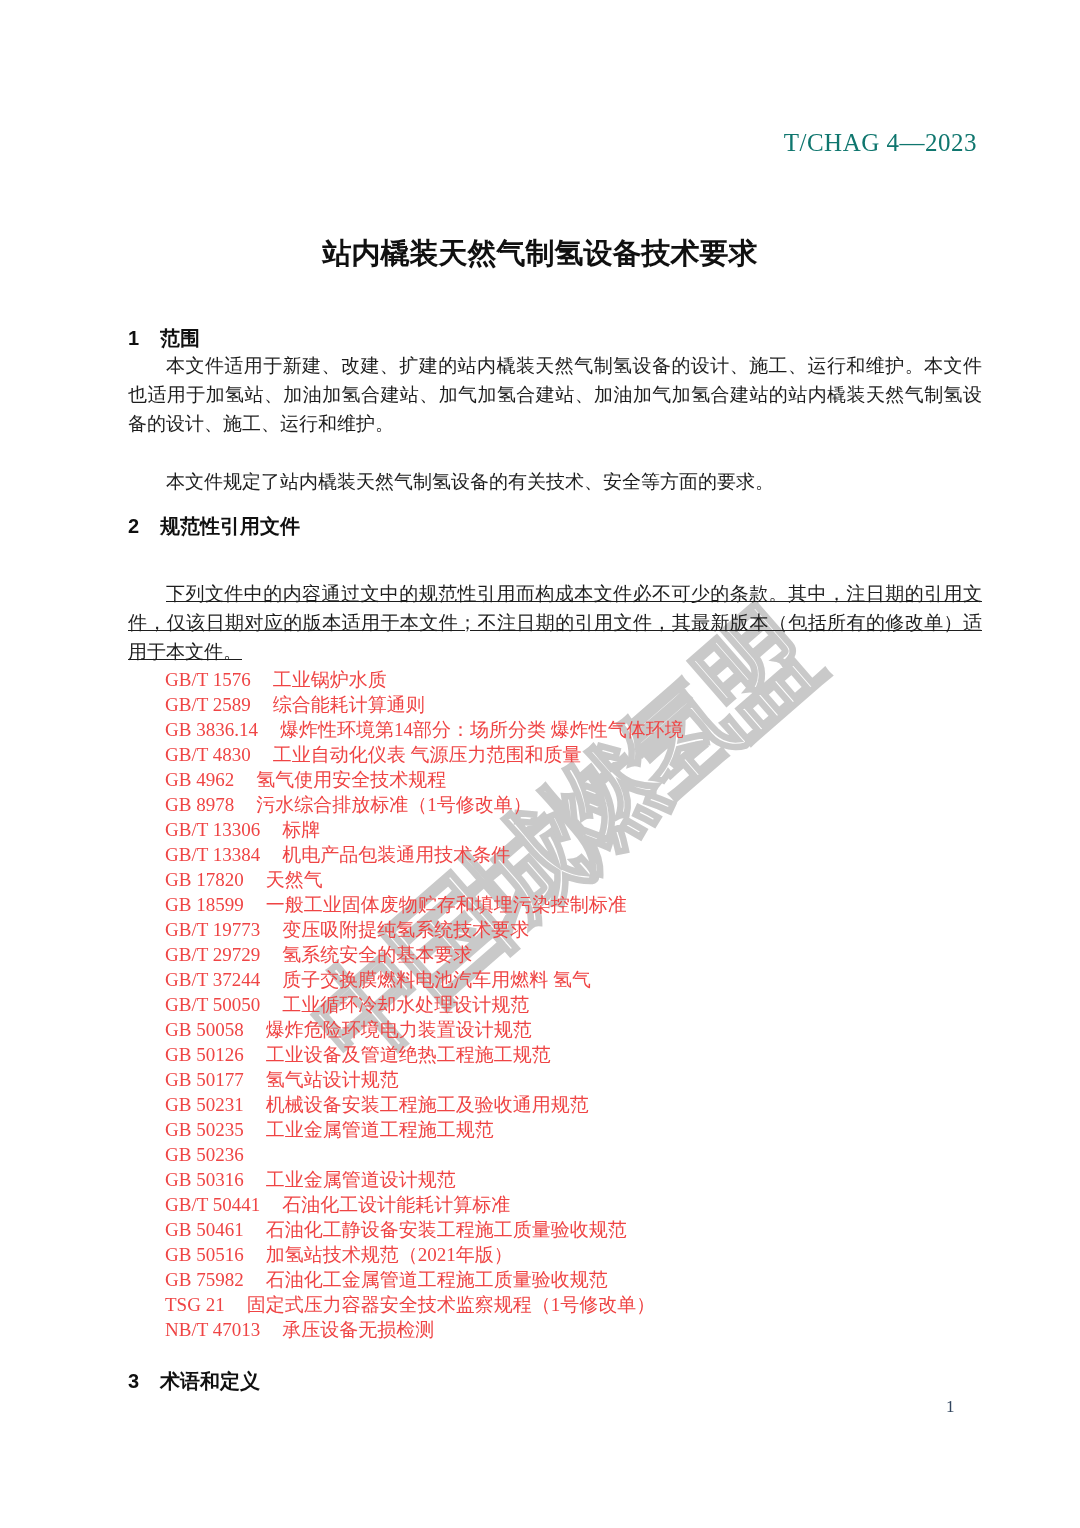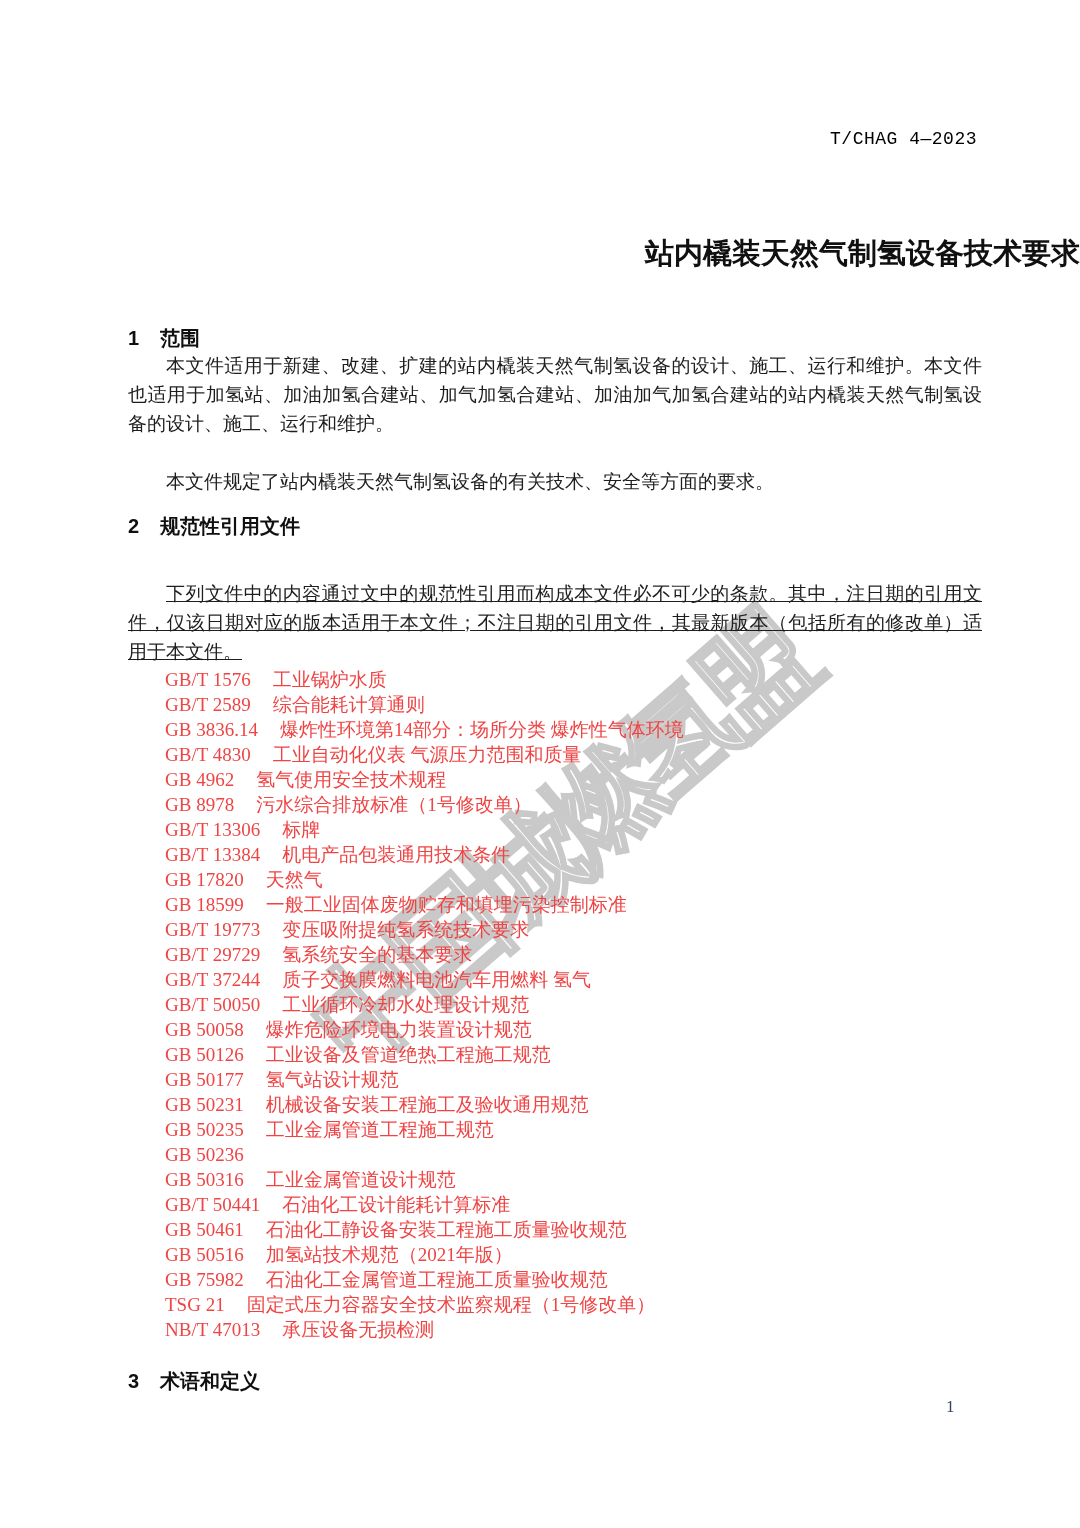--- a/index.html
+++ b/index.html
@@ -24,30 +24,30 @@
     letter-spacing:-10px;
     white-space:nowrap;
     color:rgba(255,255,255,0);
     -webkit-text-stroke:3px #c9c9c9;
     z-index:0;
     user-select:none;
   }
   .doc-code{
     position:absolute;
     top:129px;right:103px;
-    font-family:Liberation Mono, monospace;
-    font-size:18px;
+    font-family:Liberation Serif, serif;
+    font-size:25px;
     letter-spacing:0.5px;
-    color:#000000;
+    color:#0f766e;
     z-index:2;
   }
   .doc-title{
     position:absolute;
     top:234px;left:0;width:100%;
-    text-align:right;
+    text-align:center;
     font-family:"Liberation Sans", sans-serif;
     font-weight:700;
     font-size:29px;
     color:#101010;
     z-index:2;
   }
   .content{
     position:absolute;
     left:128px;top:325px;
     width:854px;

